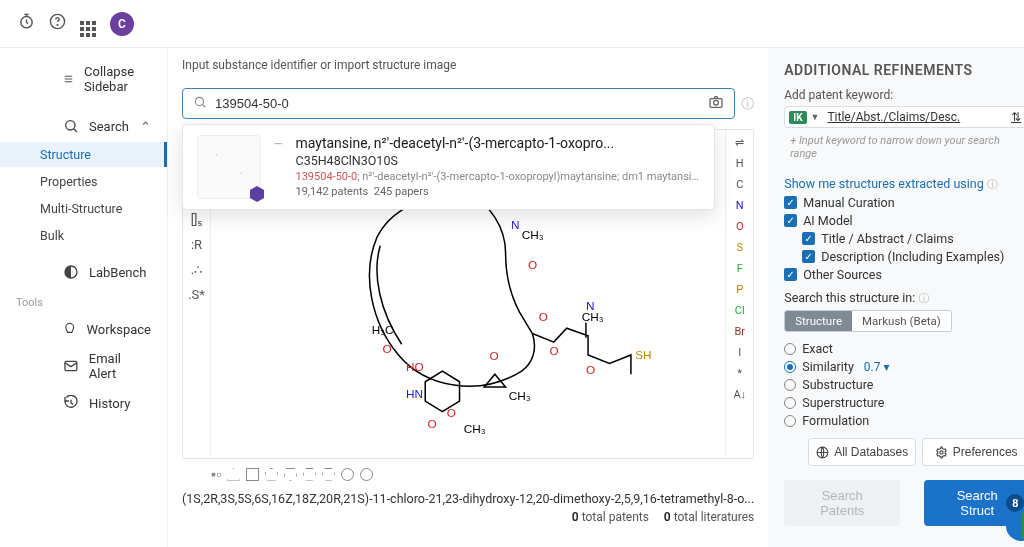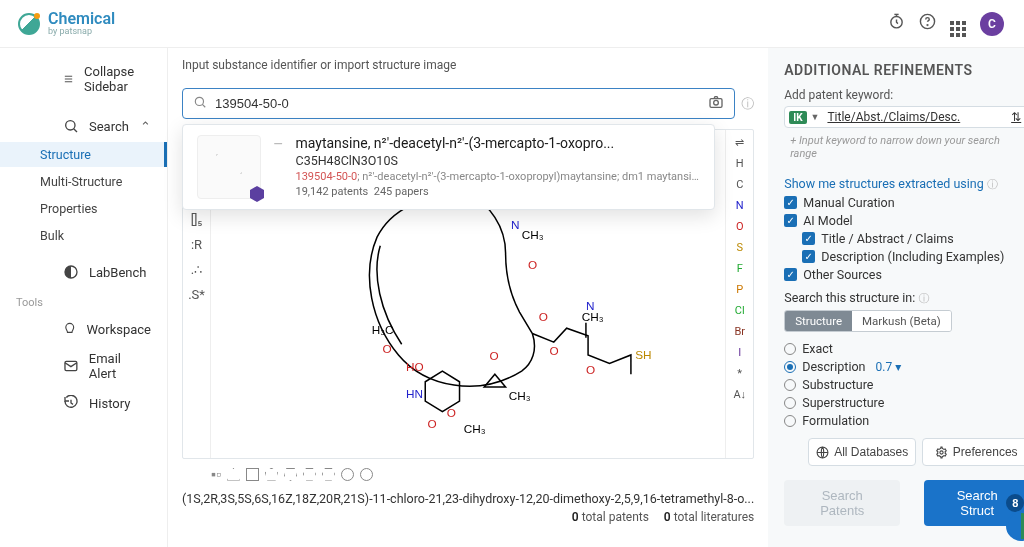--- a/index.html
+++ b/index.html
@@ -227,27 +227,20 @@
       background:conic-gradient(#2e8b57 0 180deg,#1a73c9 180deg 360deg);
       border:2px solid #1a73c9;
       z-index:5;
     }
     .q-icon{color:#bbb;font-size:11px;}
   </style>
 </head>
 <body>
 
 <div class="topbar">
-  <div class="brand">
-    <div class="brand-logo"></div>
-    <div class="brand-text">
-      <span class="brand-name">Chemical</span>
-      <span class="brand-sub">by patsnap</span>
-    </div>
-  </div>
   <div class="topbar-right">
     <span class="icon-btn">
       <svg width="17" height="17" viewBox="0 0 24 24" fill="none" stroke="currentColor" stroke-width="2">
           <circle cx="12" cy="13" r="8"></circle>
           <path d="M12 9v4l2 2"></path>
           <path d="M12 3v2"></path>
           <path d="M9 2h6"></path>
         </svg>
     </span>
     <span class="icon-btn">
@@ -285,22 +278,22 @@
     <div style="height:8px"></div>
     <div class="sb-item">
       <svg class="ico" viewBox="0 0 24 24" fill="none" stroke="currentColor" stroke-width="2">
           <circle cx="11" cy="11" r="7"></circle>
           <path d="M21 21l-5-5"></path>
         </svg>
       <span>Search</span>
       <span class="chev">⌃</span>
     </div>
     <div class="sb-sub active">Structure</div>
+    <div class="sb-sub">Properties</div>
     <div class="sb-sub">Multi-Structure</div>
-    <div class="sb-sub">Properties</div>
     <div class="sb-sub">Bulk</div>
     <div style="height:6px"></div>
     <div class="sb-item">
       <svg class="ico" viewBox="0 0 24 24" fill="currentColor">
           <path d="M12 2a10 10 0 100 20 10 10 0 000-20zm0 2a8 8 0 010 16V4z"></path>
         </svg>
       <span>LabBench</span>
     </div>
     <div class="sb-section-label">Tools</div>
     <div class="sb-item">
@@ -493,21 +486,21 @@
         <div class="seg">
           <span class="active">Structure</span>
           <span>Markush (Beta)</span>
         </div>
         <div class="radio-row">
             <span class="radio"></span>
             <span>Exact</span>
           </div>
         <div class="radio-row">
             <span class="radio sel"></span>
-            <span>Description</span>
+            <span>Similarity</span>
             <span class="sim-val"><span>0.7</span> ▾</span>
           </div>
         <div class="radio-row">
             <span class="radio"></span>
             <span>Substructure</span>
           </div>
         <div class="radio-row">
             <span class="radio"></span>
             <span>Superstructure</span>
           </div>

